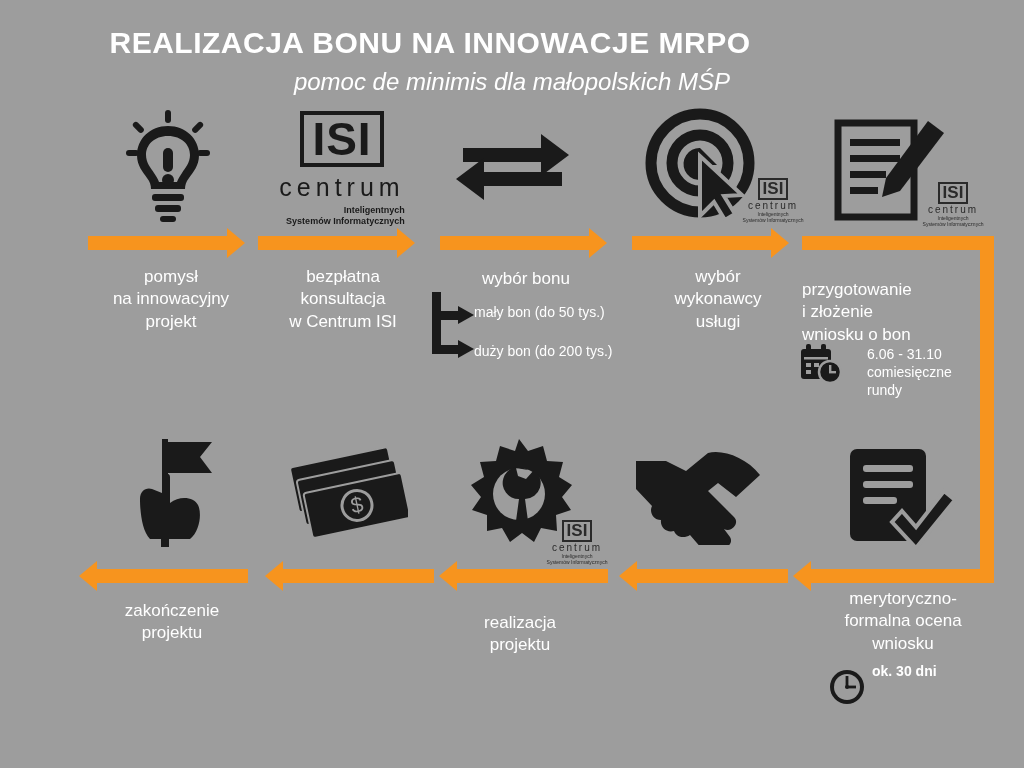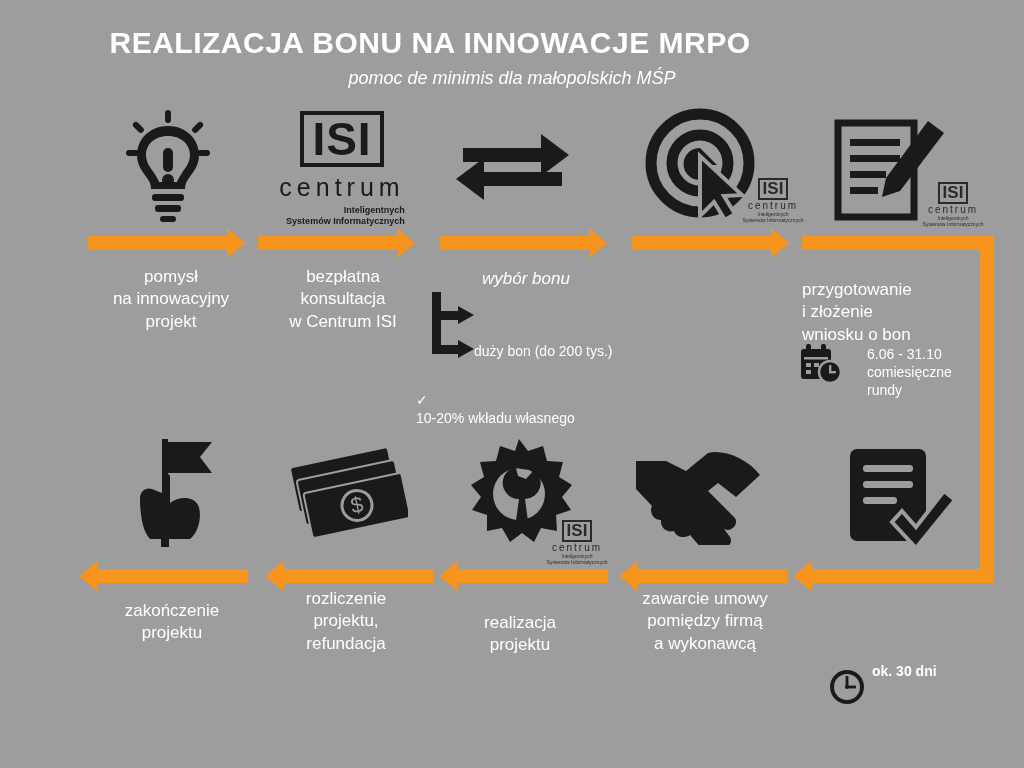--- a/index.html
+++ b/index.html
@@ -32,21 +32,21 @@
     font-weight: bold;
     letter-spacing: 0.5px;
     color: #ffffff;
   }
   .subtitle {
     position: absolute;
     top: 68px;
     left: 0;
     width: 1024px;
     text-align: center;
-    font-size: 18px;
+    font-size: 24px;
     font-style: italic;
     color: #ffffff;
   }
 
   
   .icon-box {
     position: absolute;
     display: flex;
     align-items: center;
     justify-content: center;
@@ -250,41 +250,41 @@
   <div class="arrow left" style="left:810px; top:569px; width:184px;"></div>
 
   <div class="caption" style="left:76px; top:266px; width:190px;">pomysł
 na innowacyjny
 projekt</div>
 
   <div class="caption" style="left:250px; top:266px; width:186px;">bezpłatna
 konsultacja
 w Centrum ISI</div>
 
-  <div class="caption" style="left:438px; top:268px; width:176px;font-style:italic;">wybór bonu</div>
+  <div class="caption" style="left:438px; top:268px; width:176px;">wybór bonu</div>
 
   <div class="bracket" style="left:432px; top:292px;">
     <svg width="50" height="70" viewBox="0 0 50 70" aria-hidden="true">
       <g fill="#1a1a1a">
         <rect x="0" y="0" width="9" height="28"></rect>
         <rect x="0" y="19" width="30" height="9"></rect>
         <path d="M26 14l16 9-16 9z"></path>
         <rect x="0" y="28" width="9" height="34"></rect>
         <rect x="0" y="53" width="30" height="9"></rect>
         <path d="M26 48l16 9-16 9z"></path>
       </g>
     </svg>
   </div>
+  <div class="caption left small" style="left:474px; top:303px; width:200px;">mały bon (do 50 tys.)</div>
   <div class="caption left small" style="left:474px; top:342px; width:210px;">duży bon (do 200 tys.)</div>
 
-  <div class="caption left small" style="left:416px; top:373px; width:300px;">
-    <span class="check">✓</span>
-    <span>10-20% wkładu własnego</span>
-  </div>
-
+
+  <div class="caption" style="left:630px; top:266px; width:176px;">wybór
+wykonawcy
+usługi</div>
 
   <div class="caption left" style="left:802px; top:279px; width:210px;">przygotowanie
 i złożenie
 wniosku o bon</div>
 
   <div class="icon-box" style="left:800px; top:344px; width:42px; height:40px;">
     <svg width="42" height="40" viewBox="0 0 42 40" aria-hidden="true">
       <g fill="#1a1a1a">
         <rect x="1" y="5" width="30" height="30" rx="3"></rect>
         <rect x="6" y="0" width="5" height="9" rx="2"></rect>
@@ -366,31 +366,28 @@
   </div>
 
   <div class="arrow left" style="left:96px;  top:569px; width:152px;"></div>
   <div class="arrow left" style="left:282px; top:569px; width:152px;"></div>
   <div class="arrow left" style="left:456px; top:569px; width:152px;"></div>
   <div class="arrow left" style="left:636px; top:569px; width:152px;"></div>
 
   <div class="caption" style="left:82px; top:600px; width:180px;">zakończenie
 projektu</div>
 
-  <div class="caption" style="left:256px; top:588px; width:180px;">rozliczenie
-projektu,
-refundacja</div>
 
   <div class="caption" style="left:432px; top:612px; width:176px;">realizacja
 projektu</div>
 
-  <div class="caption" style="left:608px; top:588px; width:194px;">zawarcie umowy
-pomiędzy firmą
-a wykonawcą</div>
-
+
+  <div class="caption" style="left:806px; top:588px; width:194px;">merytoryczno-
+formalna ocena
+wniosku</div>
 
   <div class="icon-box" style="left:828px; top:668px; width:38px; height:38px;">
     <svg width="38" height="38" viewBox="0 0 38 38" aria-hidden="true">
       <circle cx="19" cy="19" r="17" fill="#1a1a1a"></circle>
       <circle cx="19" cy="19" r="13" fill="#9d9d9d"></circle>
       <rect x="17.6" y="8" width="2.8" height="12" fill="#1a1a1a"></rect>
       <rect x="19" y="17.6" width="9" height="2.8" fill="#1a1a1a"></rect>
       <circle cx="19" cy="19" r="2" fill="#1a1a1a"></circle>
     </svg>
   </div>

